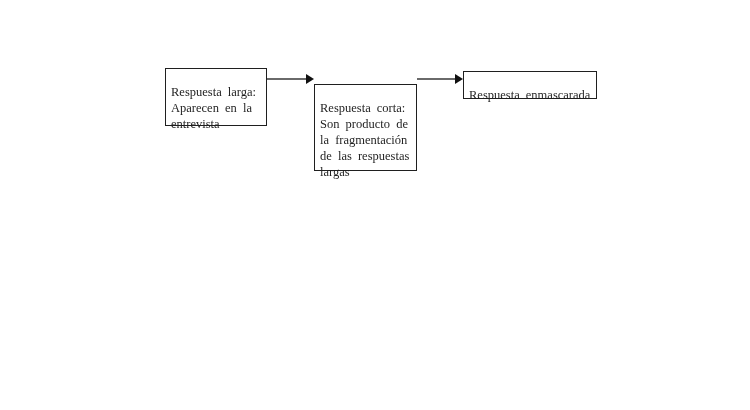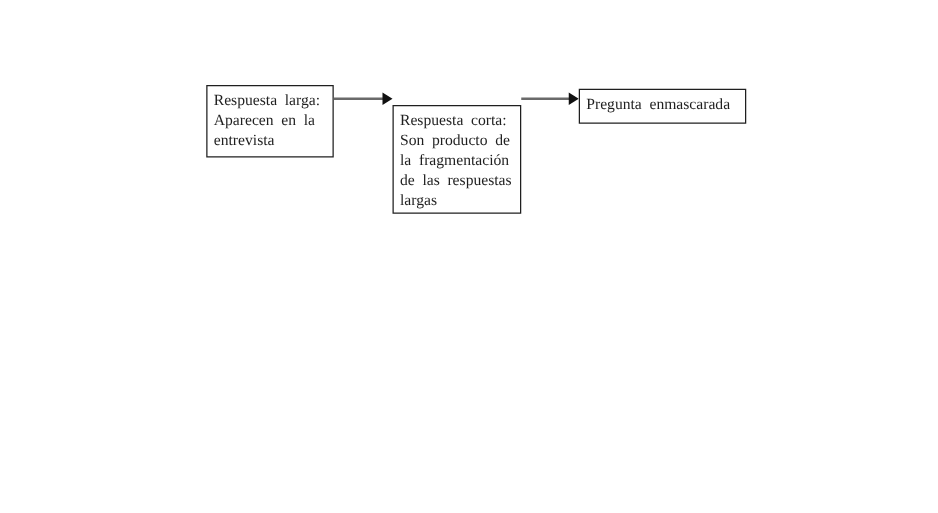--- a/index.html
+++ b/index.html
@@ -16,21 +16,21 @@
     font-family: "Liberation Serif", serif;
   }
   .flow-box {
     position: absolute;
     box-sizing: border-box;
     background: #ffffff;
     border: 1px solid #1f1f1f;
     color: #1f1f1f;
     font-size: 12.5px;
     line-height: 16px;
-    padding: 3px 5px 2px 5px;
+    padding: 15px 5px 2px 5px;
     white-space: pre-line;
     word-spacing: 3px;
   }
   .box-1 { left: 165px; top: 68px; width: 102px; height: 58px; }
   .box-2 { left: 314px; top: 68px; width: 103px; height: 87px; margin-top: 16px; }
   .box-3 { left: 463px; top: 71px; width: 134px; height: 28px; }
 
   .arrow-line {
     position: absolute;
     height: 2px;
@@ -63,15 +63,15 @@
 
   <div class="flow-box box-2">Respuesta corta:
 Son producto de
 la fragmentación
 de las respuestas
 largas</div>
 
   <div class="arrow-line line-2"></div>
   <div class="arrow-head head-2"></div>
 
-  <div class="flow-box box-3">Pregunta enmascarada</div>
+  <div class="flow-box box-3">Respuesta enmascarada</div>
 
 </div>
 
 </body></html>

